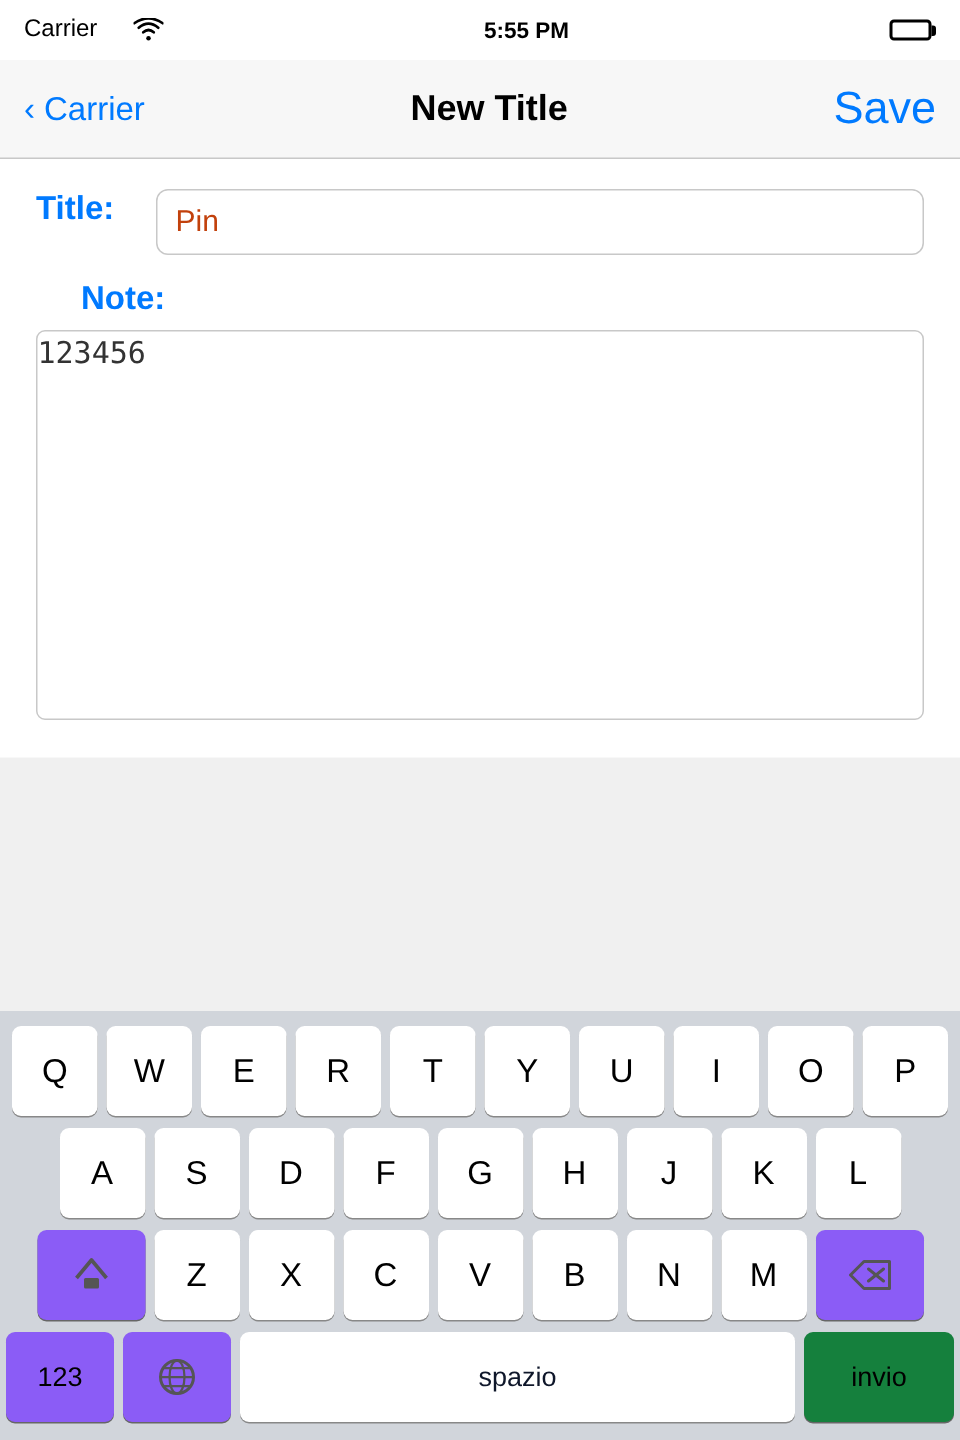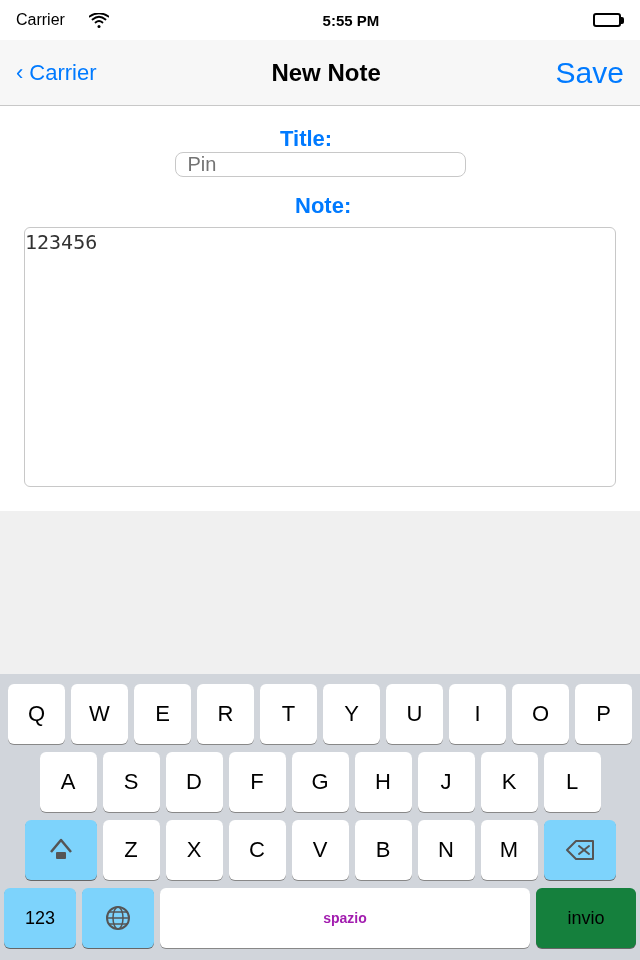--- a/index.html
+++ b/index.html
@@ -57,39 +57,38 @@
 
     
     #content {
       background: #fff;
       padding: 20px 24px;
     }
 
     
     .field-row {
       display: flex;
-      align-items: center;
+      align-items: flex-start;
       margin-bottom: 16px;
-      flex-direction: column;
     }
     .field-label {
       color: #007aff;
       font-size: 22px;
       font-weight: 600;
       width: 80px;
       flex-shrink: 0;
     }
     .title-input {
       flex: 1;
       height: 44px;
       border: 1px solid #c8c8c8;
       border-radius: 8px;
       padding: 0 12px;
       font-size: 20px;
-      color: #737373;
+      color: #c2410c;
       outline: none;
     }
 
     
     .note-label-row {
       margin-bottom: 8px;
       margin-left: 30px;
     }
 
     
@@ -137,21 +136,21 @@
     }
 
     
     .key-letter {
       width: 57px;
       height: 60px;
     }
 
     
     .key-mod {
-      background: #7dd3fc;
+      background: #8b5cf6;
       box-shadow: 0 1px 0 #666;
       color: #000;
     }
 
     .key-shift {
       width: 72px;
       height: 60px;
     }
     .key-backspace {
       width: 72px;
@@ -163,23 +162,22 @@
       font-size: 18px;
     }
     .key-globe {
       width: 72px;
       height: 60px;
       font-size: 22px;
     }
     .key-space {
       flex: 1;
       height: 60px;
-      font-size: 14px;
-      color: #a21caf;
-      font-weight: bold;
+      font-size: 18px;
+      color: #0f172a;
     }
     .key-return {
       width: 100px;
       height: 60px;
       background: #15803d;
       box-shadow: 0 1px 0 #666;
       font-size: 18px;
     }
 
     
@@ -233,21 +231,21 @@
       <span class="battery-tip"></span>
     </span>
   </div>
 </div>
 
 <div id="nav-bar">
   <div id="cancel-btn">
     <span style="font-size:22px; margin-right:2px;">‹</span>
     <span>Carrier</span>
   </div>
-  <div id="nav-title">New Note</div>
+  <div id="nav-title">New Title</div>
   <div id="save-btn">Save</div>
 </div>
 
 <div id="content">
   
   <div class="field-row">
     <span class="field-label">Title:</span>
     <input class="title-input" type="text" value="Pin" style="">
   </div>
 

